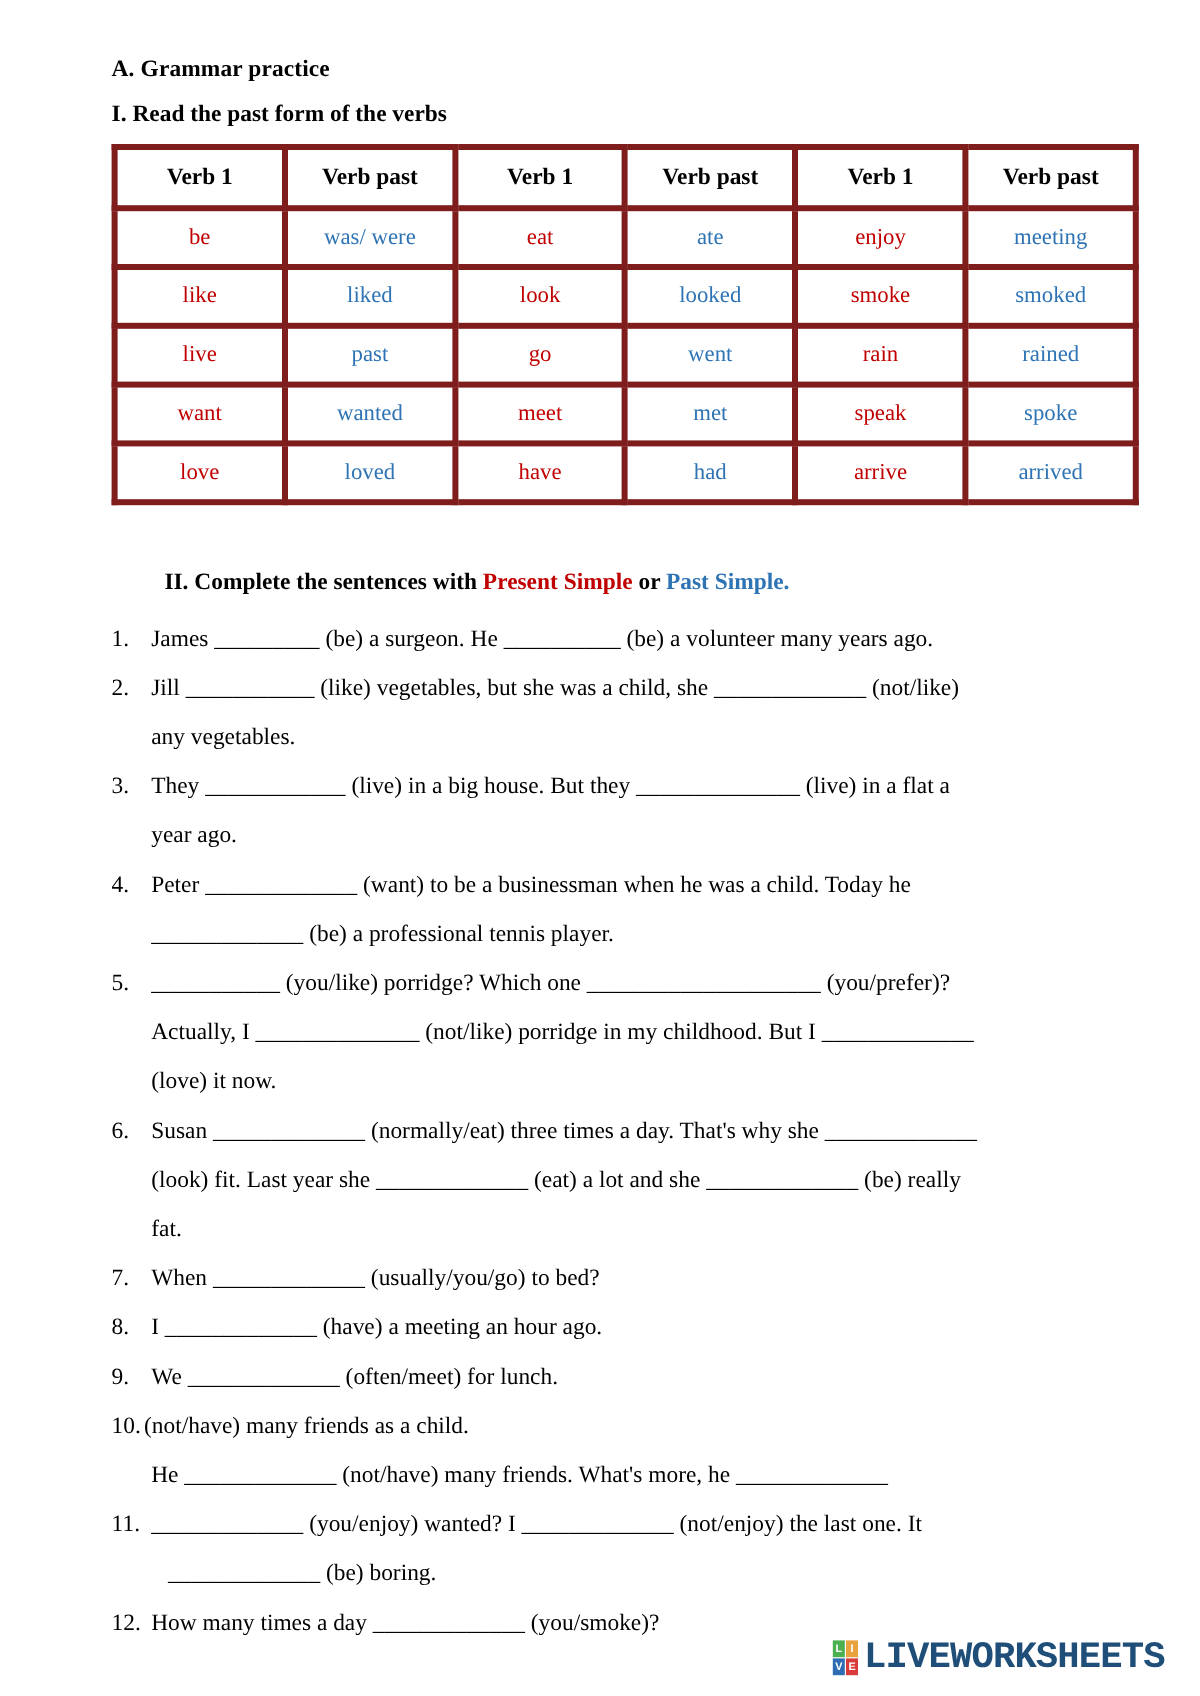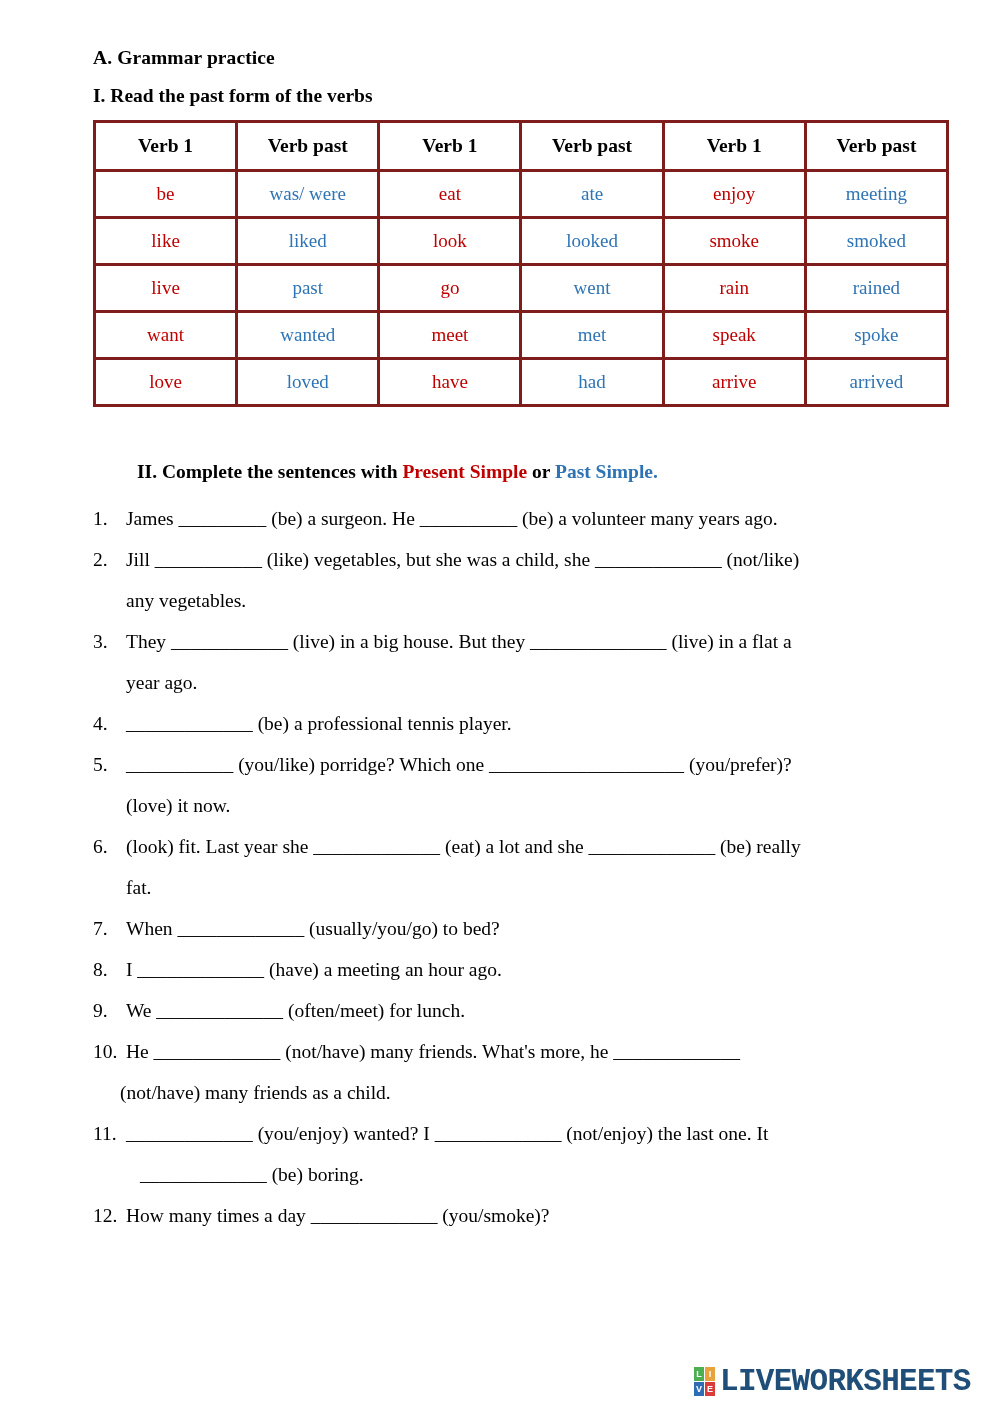--- a/index.html
+++ b/index.html
@@ -53,21 +53,21 @@
   .blue-txt { color: #2E74B5; }
 
   
   table.verbs {
     border-collapse: collapse;
     width: 856px;
     table-layout: fixed;
     margin: 0 0 0 0;
   }
   table.verbs th, table.verbs td {
-    border: 3px solid #7f1d1d;
+    border: 5px solid #7f1d1d;
     text-align: center;
     vertical-align: middle;
     padding: 0;
     height: 44px;
     font-size: 19px;
   }
   table.verbs th {
     font-weight: bold;
     color: #000000;
     font-size: 19.5px;
@@ -219,31 +219,34 @@
       </li>
 
       <li class="ex-item">
         <span class="ex-num">3.</span>
         <div>They ____________ (live) in a big house. But they ______________ (live) in a flat a</div>
         <div>year ago.</div>
       </li>
 
       <li class="ex-item">
         <span class="ex-num">4.</span>
+        <div>Peter _____________ (want) to be a businessman when he was a child. Today he</div>
         <div>_____________ (be) a professional tennis player.</div>
       </li>
 
       <li class="ex-item">
         <span class="ex-num">5.</span>
         <div>___________ (you/like) porridge? Which one ____________________ (you/prefer)?</div>
+        <div>Actually, I ______________ (not/like) porridge in my childhood. But I _____________</div>
         <div>(love) it now.</div>
       </li>
 
       <li class="ex-item">
         <span class="ex-num">6.</span>
+        <div>Susan _____________ (normally/eat) three times a day. That's why she _____________</div>
         <div>(look) fit. Last year she _____________ (eat) a lot and she _____________ (be) really</div>
         <div>fat.</div>
       </li>
 
       <li class="ex-item">
         <span class="ex-num">7.</span>
         <div>When _____________ (usually/you/go) to bed?</div>
       </li>
 
       <li class="ex-item">
@@ -251,22 +254,22 @@
         <div>I _____________ (have) a meeting an hour ago.</div>
       </li>
 
       <li class="ex-item">
         <span class="ex-num">9.</span>
         <div>We _____________ (often/meet) for lunch.</div>
       </li>
 
       <li class="ex-item">
         <span class="ex-num tight">10.</span>
+        <div style="margin-left:-6px;">(not/have) many friends as a child.</div>
         <div>He _____________ (not/have) many friends. What's more, he _____________</div>
-        <div style="margin-left:-6px;">(not/have) many friends as a child.</div>
       </li>
 
       <li class="ex-item">
         <span class="ex-num tight">11.</span>
         <div>_____________ (you/enjoy) wanted? I _____________ (not/enjoy) the last one. It</div>
         <div style="margin-left:14px;">_____________ (be) boring.</div>
       </li>
 
       <li class="ex-item">
         <span class="ex-num tight">12.</span>

